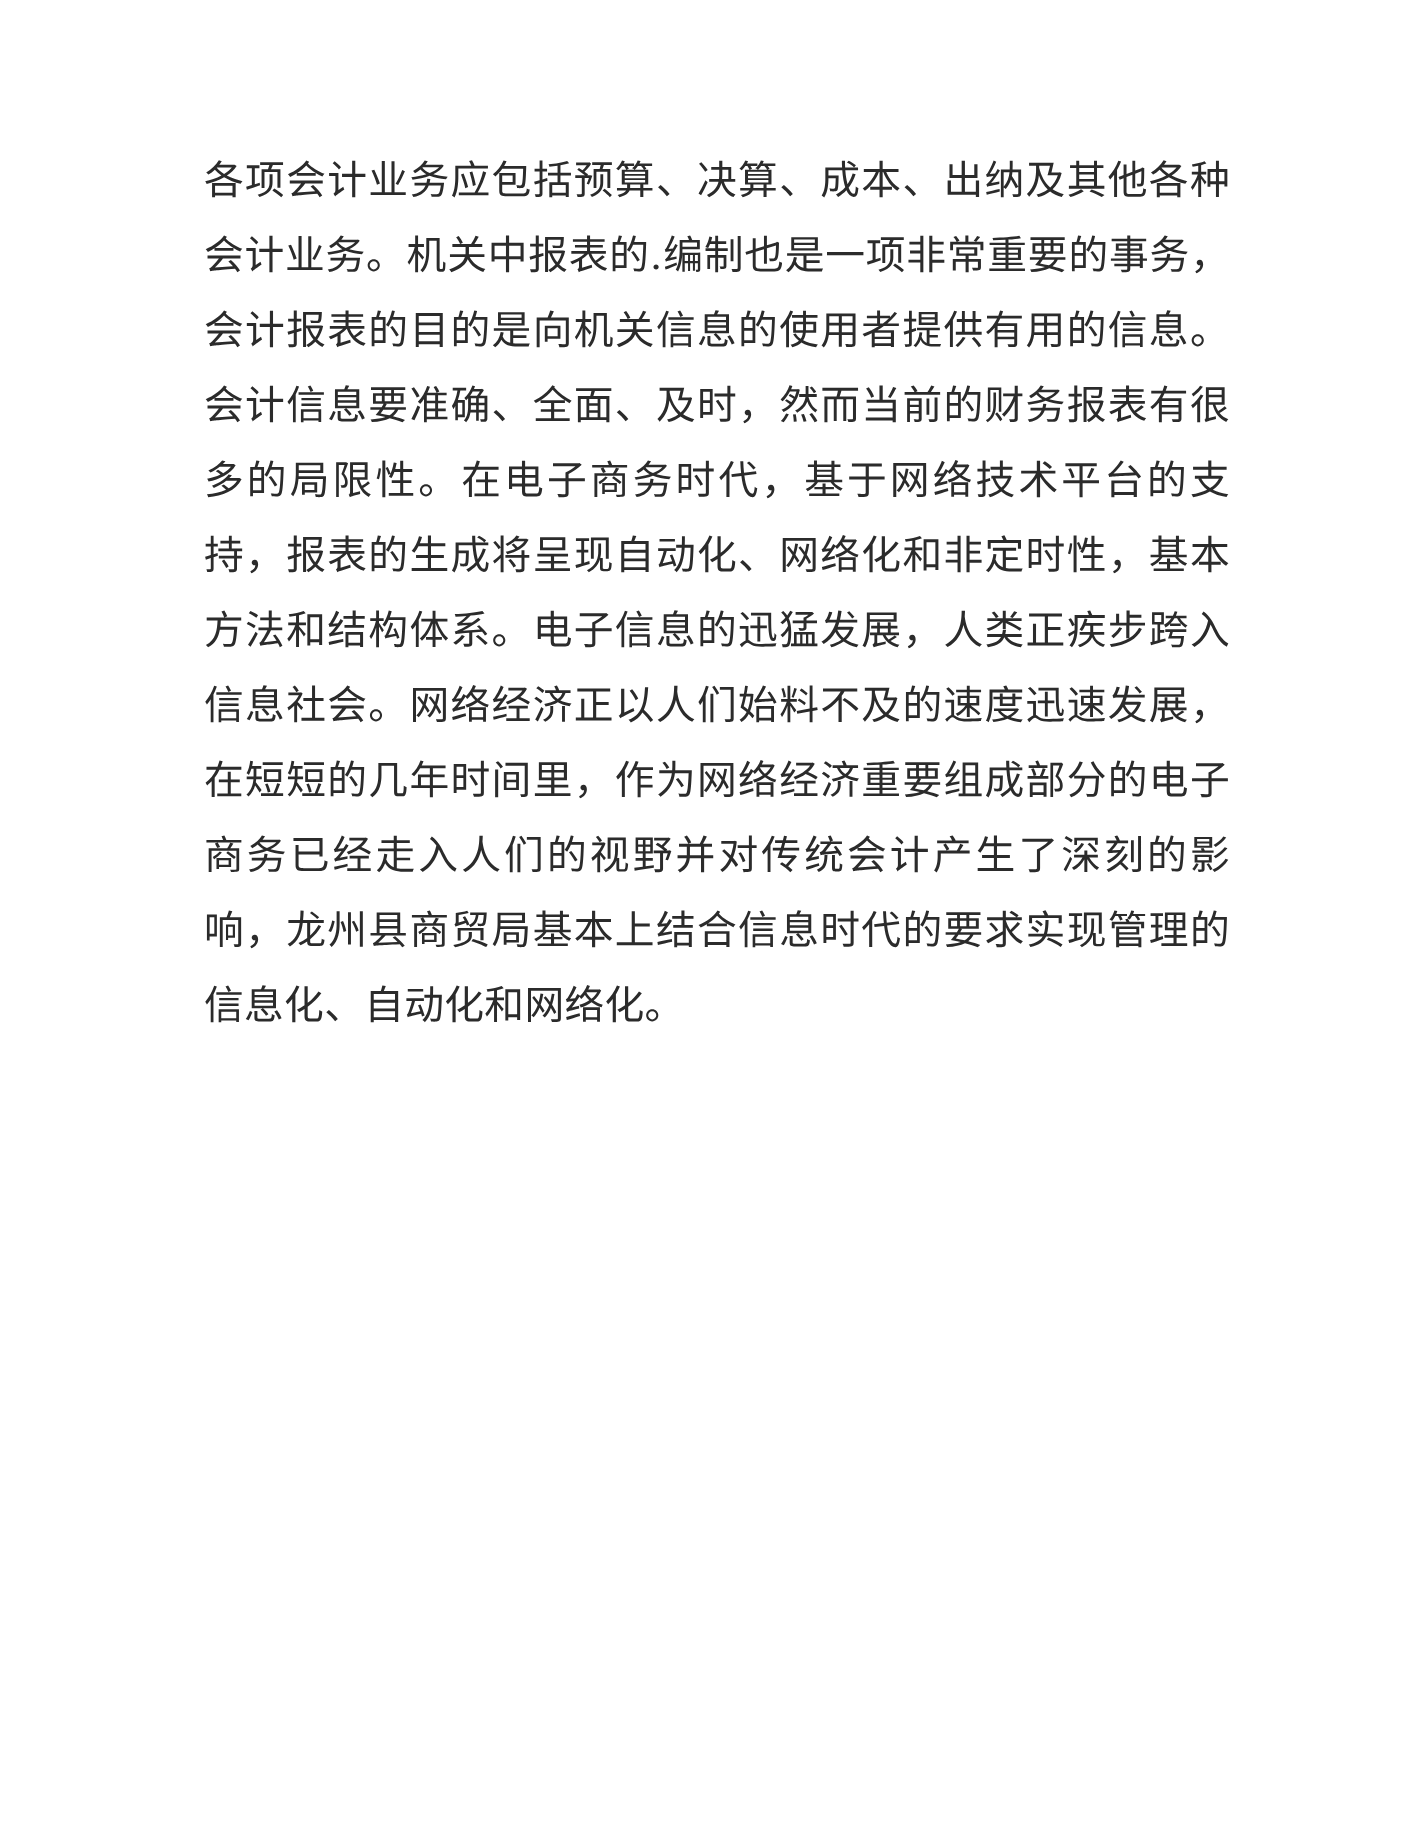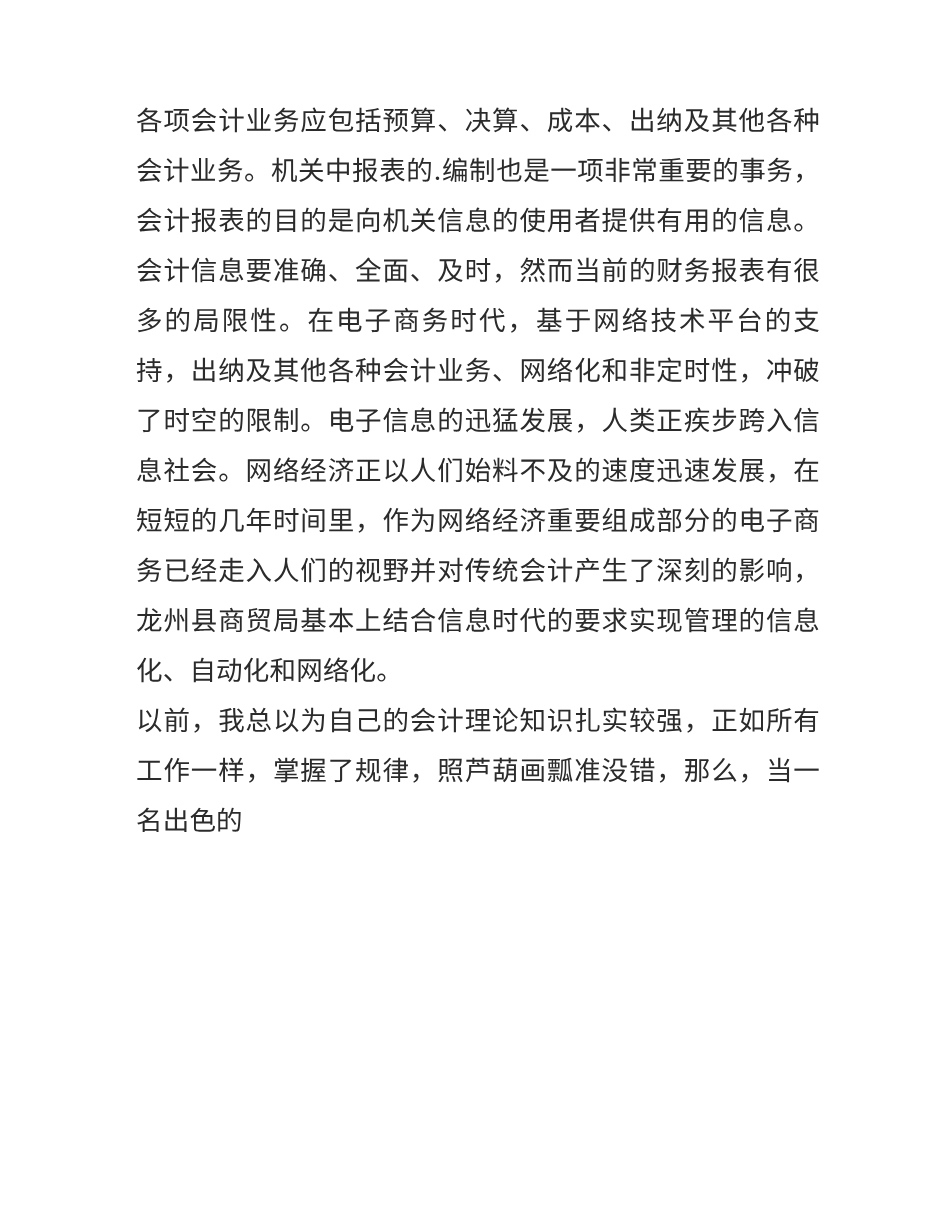--- a/index.html
+++ b/index.html
@@ -42,16 +42,15 @@
   }
   .para + .para {
     margin-top: 0;
   }
 </style>
 </head>
 <body>
 
 <div class="page">
   <div class="doc-body">
-    <p class="para">各项会计业务应包括预算、决算、成本、出纳及其他各种会计业务。机关中报表的.编制也是一项非常重要的事务，会计报表的目的是向机关信息的使用者提供有用的信息。会计信息要准确、全面、及时，然而当前的财务报表有很多的局限性。在电子商务时代，基于网络技术平台的支持，出纳及其他各种会计业务、网络化和非定时性，冲破了时空的限制。电子信息的迅猛发展，人类正疾步跨入信息社会。网络经济正以人们始料不及的速度迅速发展，在短短的几年时间里，作为网络经济重要组成部分的电子商务已经走入人们的视野并对传统会计产生了深刻的影响，龙州县商贸局基本上结合信息时代的要求实现管理的信息化、自动化和网络化。</p>
-    <p class="para">以前，我总以为自己的会计理论知识扎实较强，正如所有工作一样，掌握了规律，照芦葫画瓢准没错，那么，当一名出色的</p>
+    <p class="para">各项会计业务应包括预算、决算、成本、出纳及其他各种会计业务。机关中报表的.编制也是一项非常重要的事务，会计报表的目的是向机关信息的使用者提供有用的信息。会计信息要准确、全面、及时，然而当前的财务报表有很多的局限性。在电子商务时代，基于网络技术平台的支持，报表的生成将呈现自动化、网络化和非定时性，基本方法和结构体系。电子信息的迅猛发展，人类正疾步跨入信息社会。网络经济正以人们始料不及的速度迅速发展，在短短的几年时间里，作为网络经济重要组成部分的电子商务已经走入人们的视野并对传统会计产生了深刻的影响，龙州县商贸局基本上结合信息时代的要求实现管理的信息化、自动化和网络化。</p>
   </div>
 </div>
 
 </body></html>

